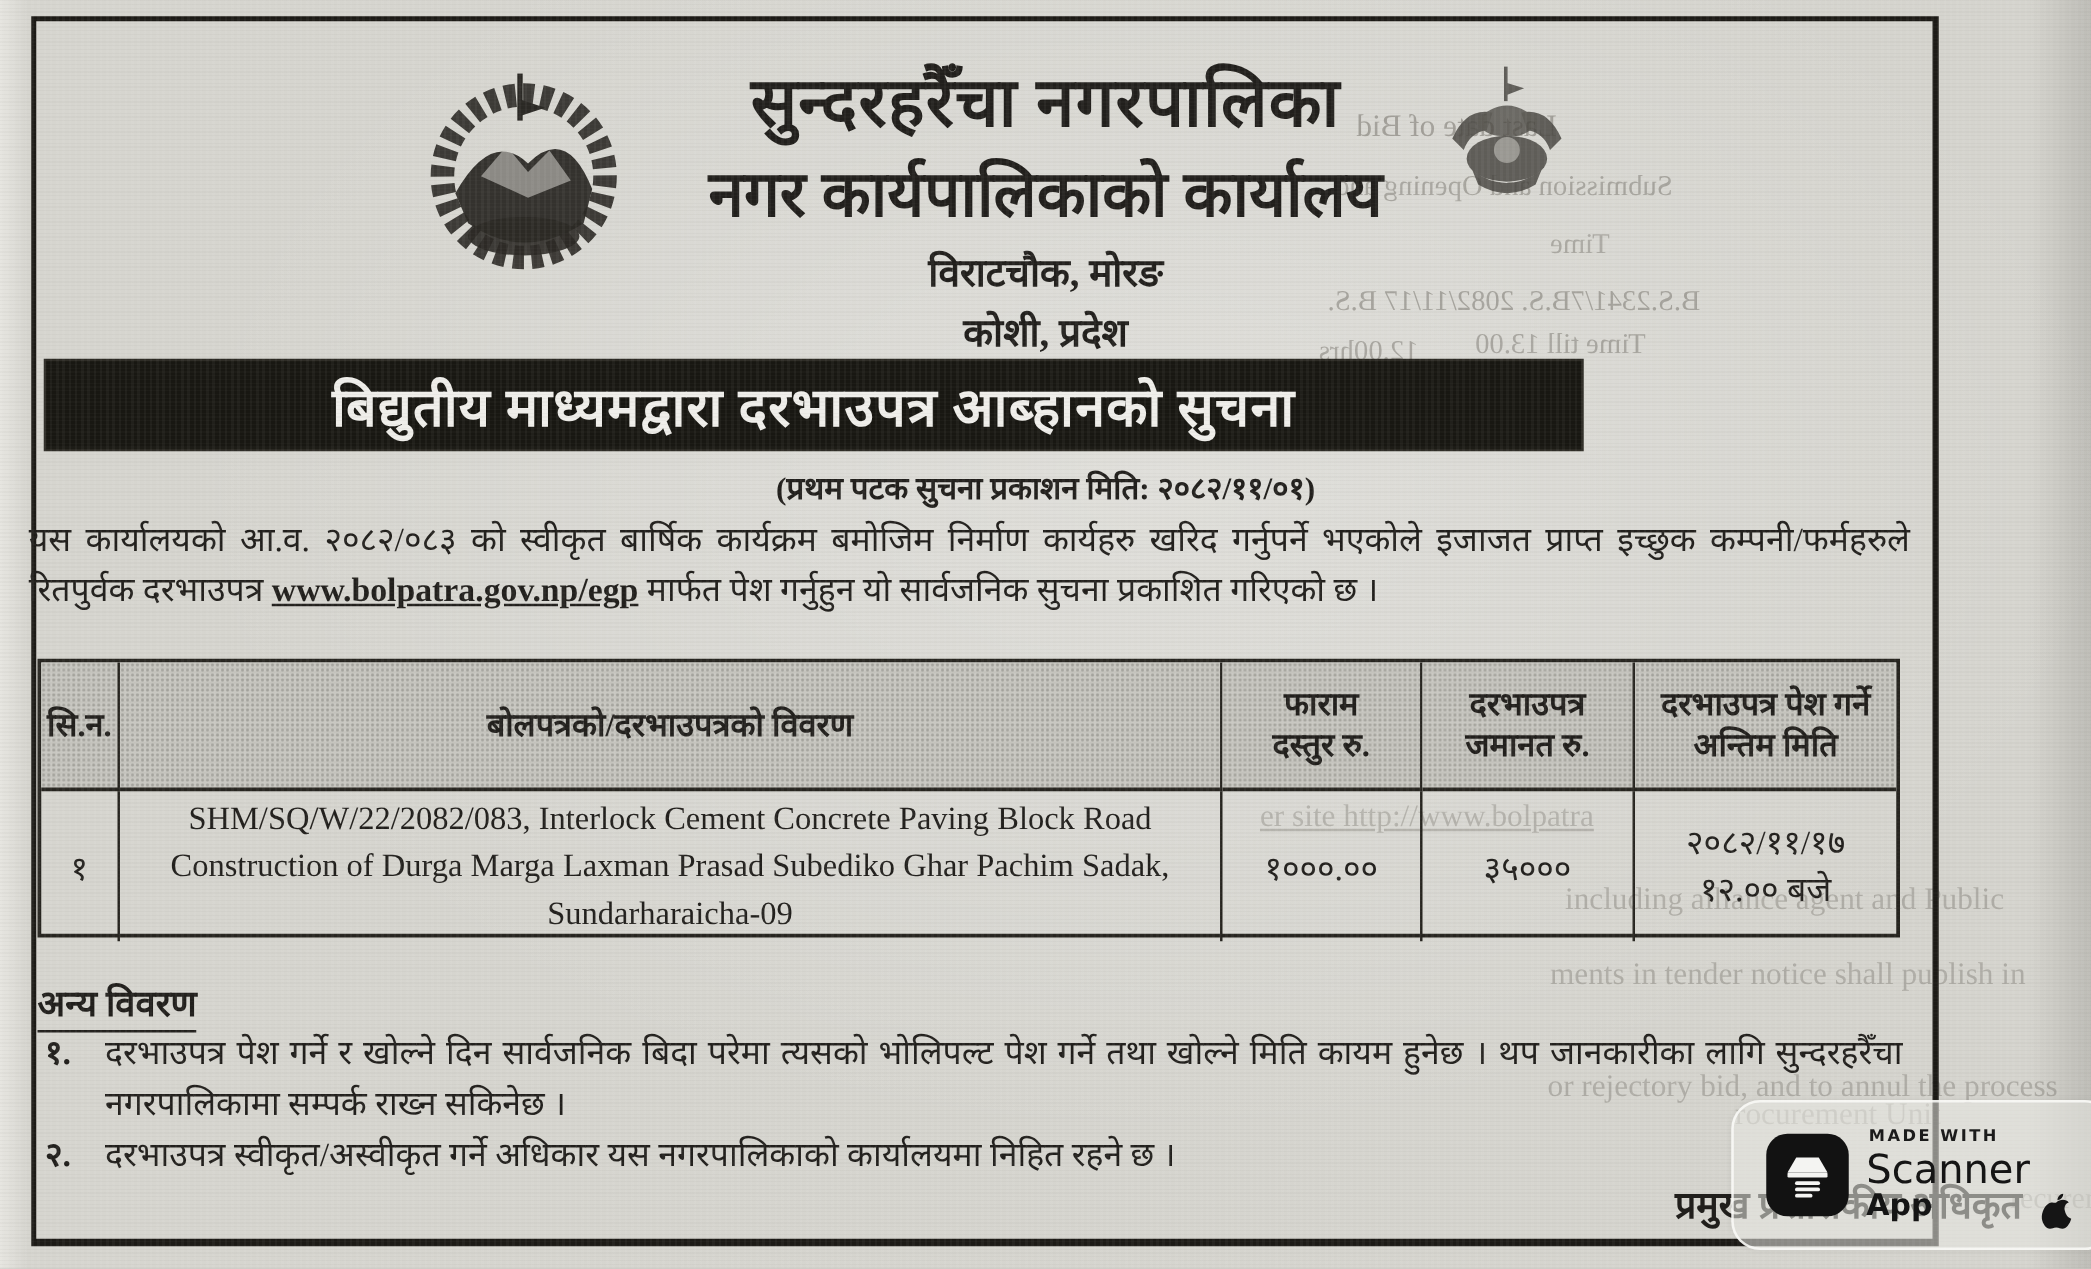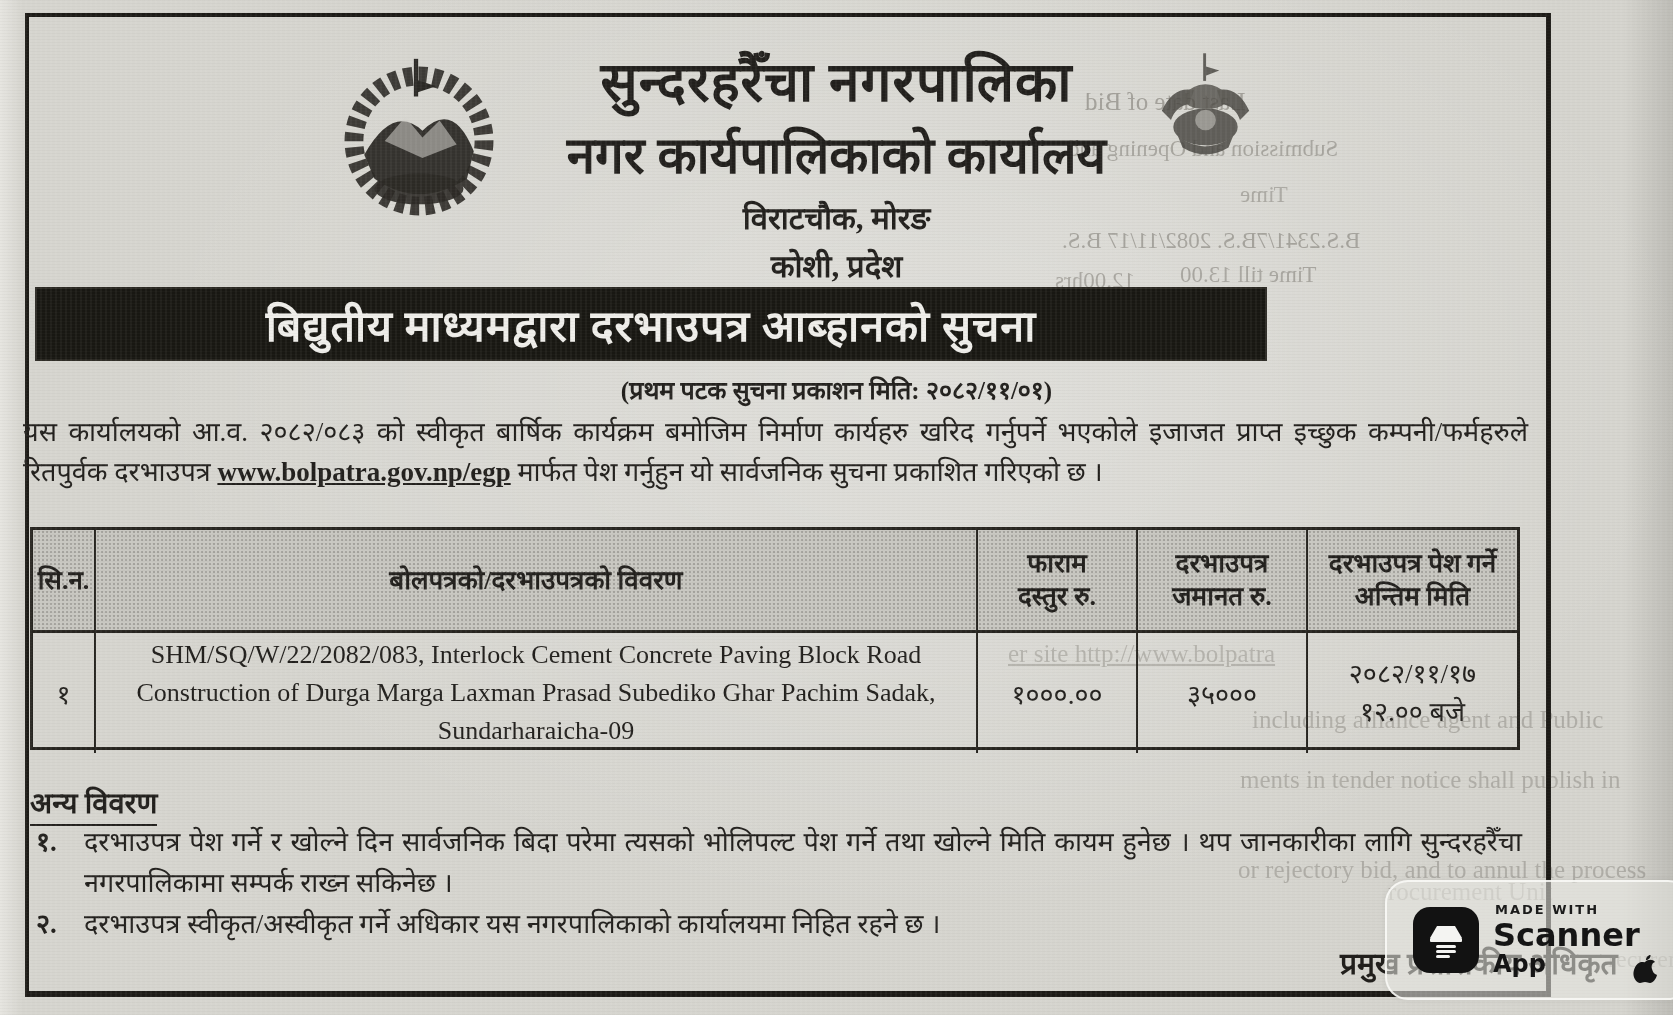--- a/index.html
+++ b/index.html
@@ -86,21 +86,21 @@
   .wm-icon{
     position:absolute;left:26px;top:25px;width:66px;height:66px;border-radius:17px;
     background:#121212;display:flex;align-items:center;justify-content:center;
   }
   .wm-madewith{
     position:absolute;left:108px;top:20px;font-family:"DejaVu Sans","Liberation Sans",sans-serif;
     font-size:13px;font-weight:bold;letter-spacing:2px;color:#1b1b1b;
   }
   .wm-app1{
     position:absolute;left:106px;top:34px;font-family:"DejaVu Sans","Liberation Sans",sans-serif;
-    font-size:32px;font-weight:700;color:#151515;
+    font-size:32px;font-weight:400;color:#151515;
   }
   .wm-app2{
     position:absolute;left:106px;top:68px;font-family:"DejaVu Sans","Liberation Sans",sans-serif;
     font-size:24px;font-weight:800;color:#151515;
   }
   .wm-apple{position:absolute;left:245px;top:72px;}
 </style>
 </head>
 <body>
 

